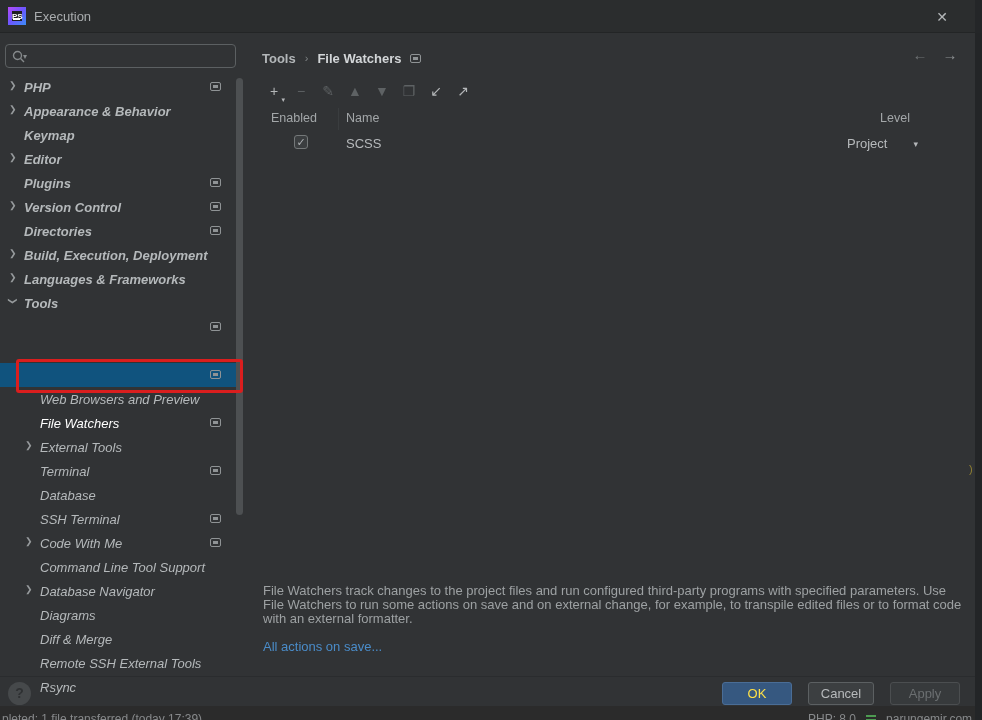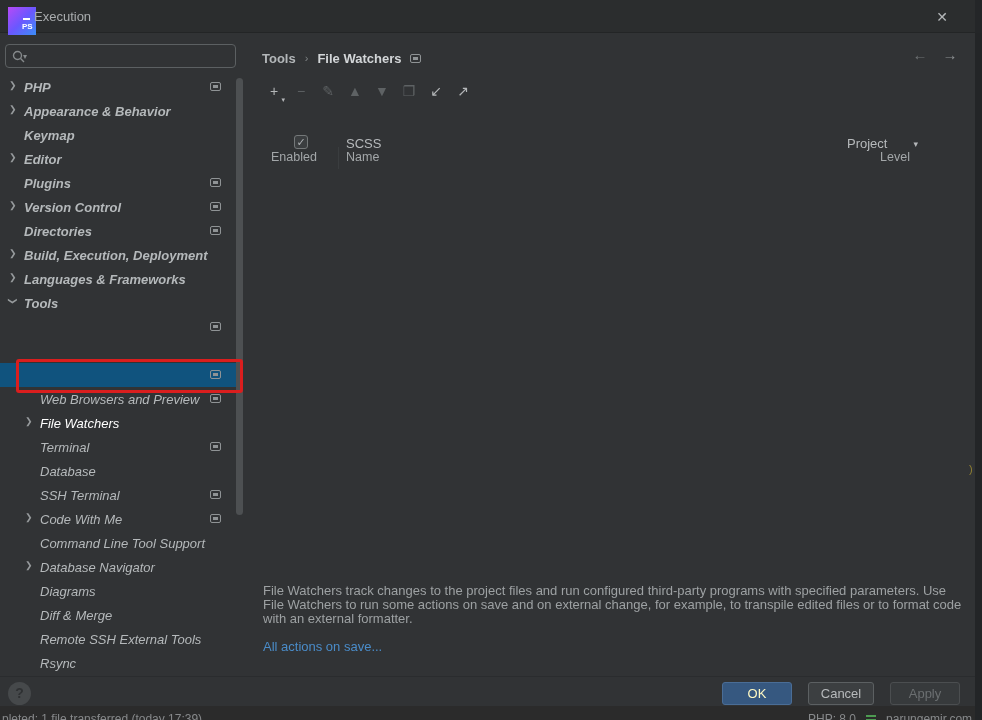--- a/index.html
+++ b/index.html
@@ -5,21 +5,21 @@
   * { margin:0; padding:0; box-sizing:border-box; }
   html,body { width:982px; height:720px; overflow:hidden; }
   body { font-family:"Liberation Sans", sans-serif; background:#242628; position:relative; }
 
   .page { position:absolute; left:0; top:0; width:982px; height:720px; overflow:hidden; }
 
   
   .dialog { position:absolute; left:0; top:0; width:975px; height:706px; background:#313335; }
 
   .titlebar { position:absolute; left:0; top:0; width:100%; height:33px; background:#2b2d2e; border-bottom:1px solid #232526; }
-  .logo { position:absolute; left:8px; top:7px; width:18px; height:18px; background:linear-gradient(135deg,#b74af7,#6b57ff,#3b8ef7); padding:14px; }
+  .logo { position:absolute; left:8px; top:7px; width:18px; height:18px; background:linear-gradient(135deg,#b74af7,#6b57ff,#3b8ef7); padding:4px; }
   .logo .inner { width:100%; height:100%; background:#1e1f22; color:#fff; font-size:8px; font-weight:bold; text-align:center; line-height:11px; position:relative; }
   .logo .inner::after { content:""; position:absolute; left:1px; bottom:1px; width:7px; height:2px; background:#fff; }
   .win-title { position:absolute; left:34px; top:9px; color:#a9acae; font-size:13px; }
   .close-btn { position:absolute; right:22px; top:7px; width:22px; height:20px; color:#b4b7b9; font-size:14px; text-align:center; line-height:20px; cursor:pointer; }
 
   
   .search-box { position:absolute; left:5px; top:44px; width:231px; height:24px; border:1px solid #5c6062; border-radius:4px; background:transparent; display:flex; align-items:center; padding-left:6px; }
   .search-box input { background:transparent; border:none; outline:none; color:#c6c9cb; font-size:13px; width:180px; margin-left:4px; }
   .search-caret { color:#85898b; font-size:8px; margin-left:-2px; }
 
@@ -53,40 +53,40 @@
   .nav-arrows span { width:20px; text-align:center; cursor:pointer; }
   .nav-back { color:#6f7375; }
   .nav-fwd { color:#8d9193; }
 
   .toolbar { position:absolute; left:266px; top:82px; display:flex; gap:11px; }
   .tb { position:relative; width:16px; height:18px; color:#b4b7b9; font-size:14px; text-align:center; line-height:18px; cursor:pointer; }
   .tb.dim { color:#5e6264; }
   .tb .caret { display:none; position:absolute; right:-3px; bottom:-3px; font-size:7px; color:#b4b7b9; line-height:7px; }
   .tb.has-caret .caret { display:block; }
 
-  .tbl-header { position:absolute; left:262px; top:108px; width:692px; height:22px; color:#a3a7a9; font-size:12.5px;margin-top:39px; }
+  .tbl-header { position:absolute; left:262px; top:108px; width:692px; height:22px; color:#a3a7a9; font-size:12.5px; }
   .th-enabled { position:absolute; left:9px; top:3px; }
   .th-name { position:absolute; left:84px; top:3px; }
   .th-level { position:absolute; right:44px; top:3px; }
   .th-sep { position:absolute; top:0; width:1px; height:22px; background:#3a3d3f; }
 
   .tbl-row { position:absolute; left:262px; top:130px; width:692px; height:26px; color:#b7babc; font-size:13px; cursor:pointer; }
   .cb { position:absolute; left:32px; top:5px; width:14px; height:14px; border:1px solid #747879; border-radius:3px; background:#3b3e40; color:#aeb1b3; font-size:11px; line-height:13px; text-align:center; cursor:pointer; }
   .cell-name { position:absolute; left:84px; top:6px; }
   .cell-level { position:absolute; right:36px; top:6px; display:flex; gap:26px; align-items:center; cursor:pointer; }
   .level-caret { font-size:9px; color:#b4b7b9; }
 
   .description { position:absolute; left:263px; top:584px; width:700px; color:#9da1a3; font-size:13px; line-height:14px; }
   .actions-link { position:absolute; left:263px; top:639px; color:#4a8cc9; font-size:13px; cursor:pointer; }
 
   
   .footer-sep { position:absolute; left:0; top:676px; width:975px; height:1px; background:#2a2c2e; }
   .help-btn { position:absolute; left:8px; top:682px; width:23px; height:23px; border-radius:50%; background:#46494b; color:#2f3133; font-size:14px; font-weight:bold; text-align:center; line-height:23px; cursor:pointer; }
   .btn { position:absolute; top:682px; height:23px; border-radius:3px; font-size:13px; text-align:center; line-height:21px; cursor:pointer; }
-  .btn-ok { left:722px; width:70px; background:#365880; border:1px solid #4a6d96; color:#fef9c3; }
+  .btn-ok { left:722px; width:70px; background:#365880; border:1px solid #4a6d96; color:#fde047; }
   .btn-cancel { left:808px; width:66px; background:#3c3f41; border:1px solid #5c6062; color:#b7babc; }
   .btn-apply { left:890px; width:70px; background:#373a3c; border:1px solid #4b4e50; color:#6b6f71; }
 
   
   .statusbar { position:absolute; left:0; top:706px; width:982px; height:14px; background:#2b2b2b; overflow:hidden; }
   .status-left { position:absolute; left:2px; top:6px; color:#87898b; font-size:12px; white-space:nowrap; }
   .status-right { position:absolute; left:808px; top:6px; color:#87898b; font-size:12px; display:flex; gap:10px; align-items:flex-start; white-space:nowrap; }
   .deploy-icon { display:inline-block; width:10px; height:8px; margin-top:2px; position:relative; }
   .deploy-icon::before, .deploy-icon::after { content:""; position:absolute; left:0; width:10px; height:2px; background:#4d9b51; }
   .deploy-icon::before { top:1px; } .deploy-icon::after { top:5px; }
@@ -190,20 +190,25 @@
           <span class="label">Web Browsers and Preview</span>
 
         </div>
 
         <div class="trow selected child modified">
 
           <span class="label">File Watchers</span>
           <span class="mod"></span>
         </div>
 
+        <div class="trow child">
+
+          <span class="label">External Tools</span>
+
+        </div>
 
         <div class="trow child modified">
 
           <span class="label">Terminal</span>
           <span class="mod"></span>
         </div>
 
         <div class="trow child chev-right">
           <span class="chev">❯</span>
           <span class="label">Database</span>

